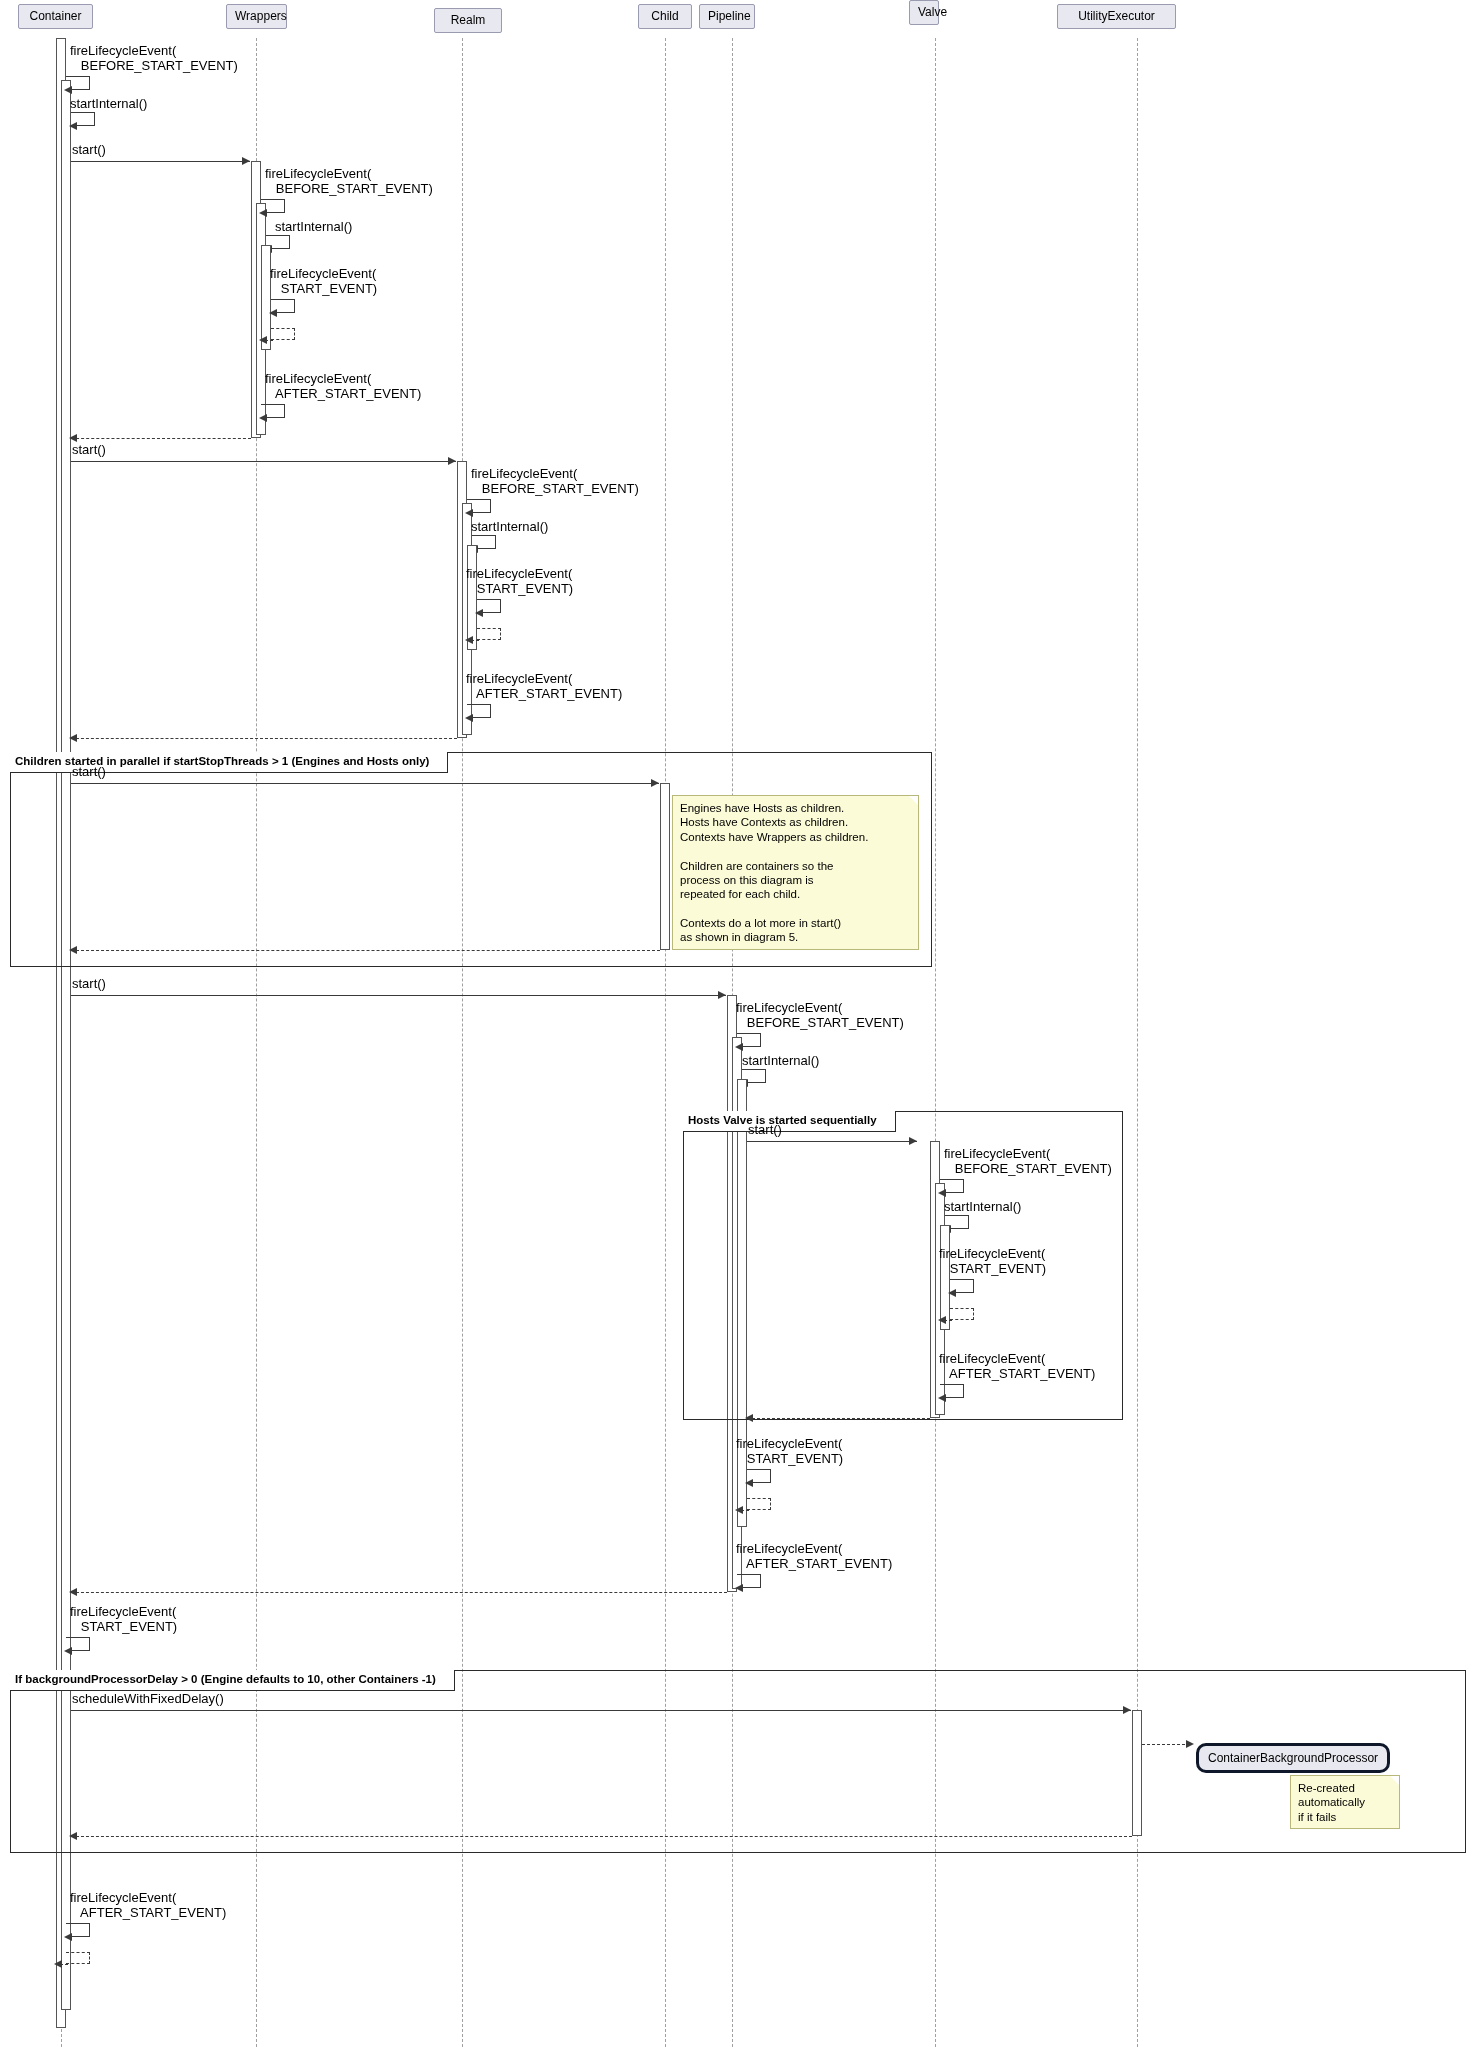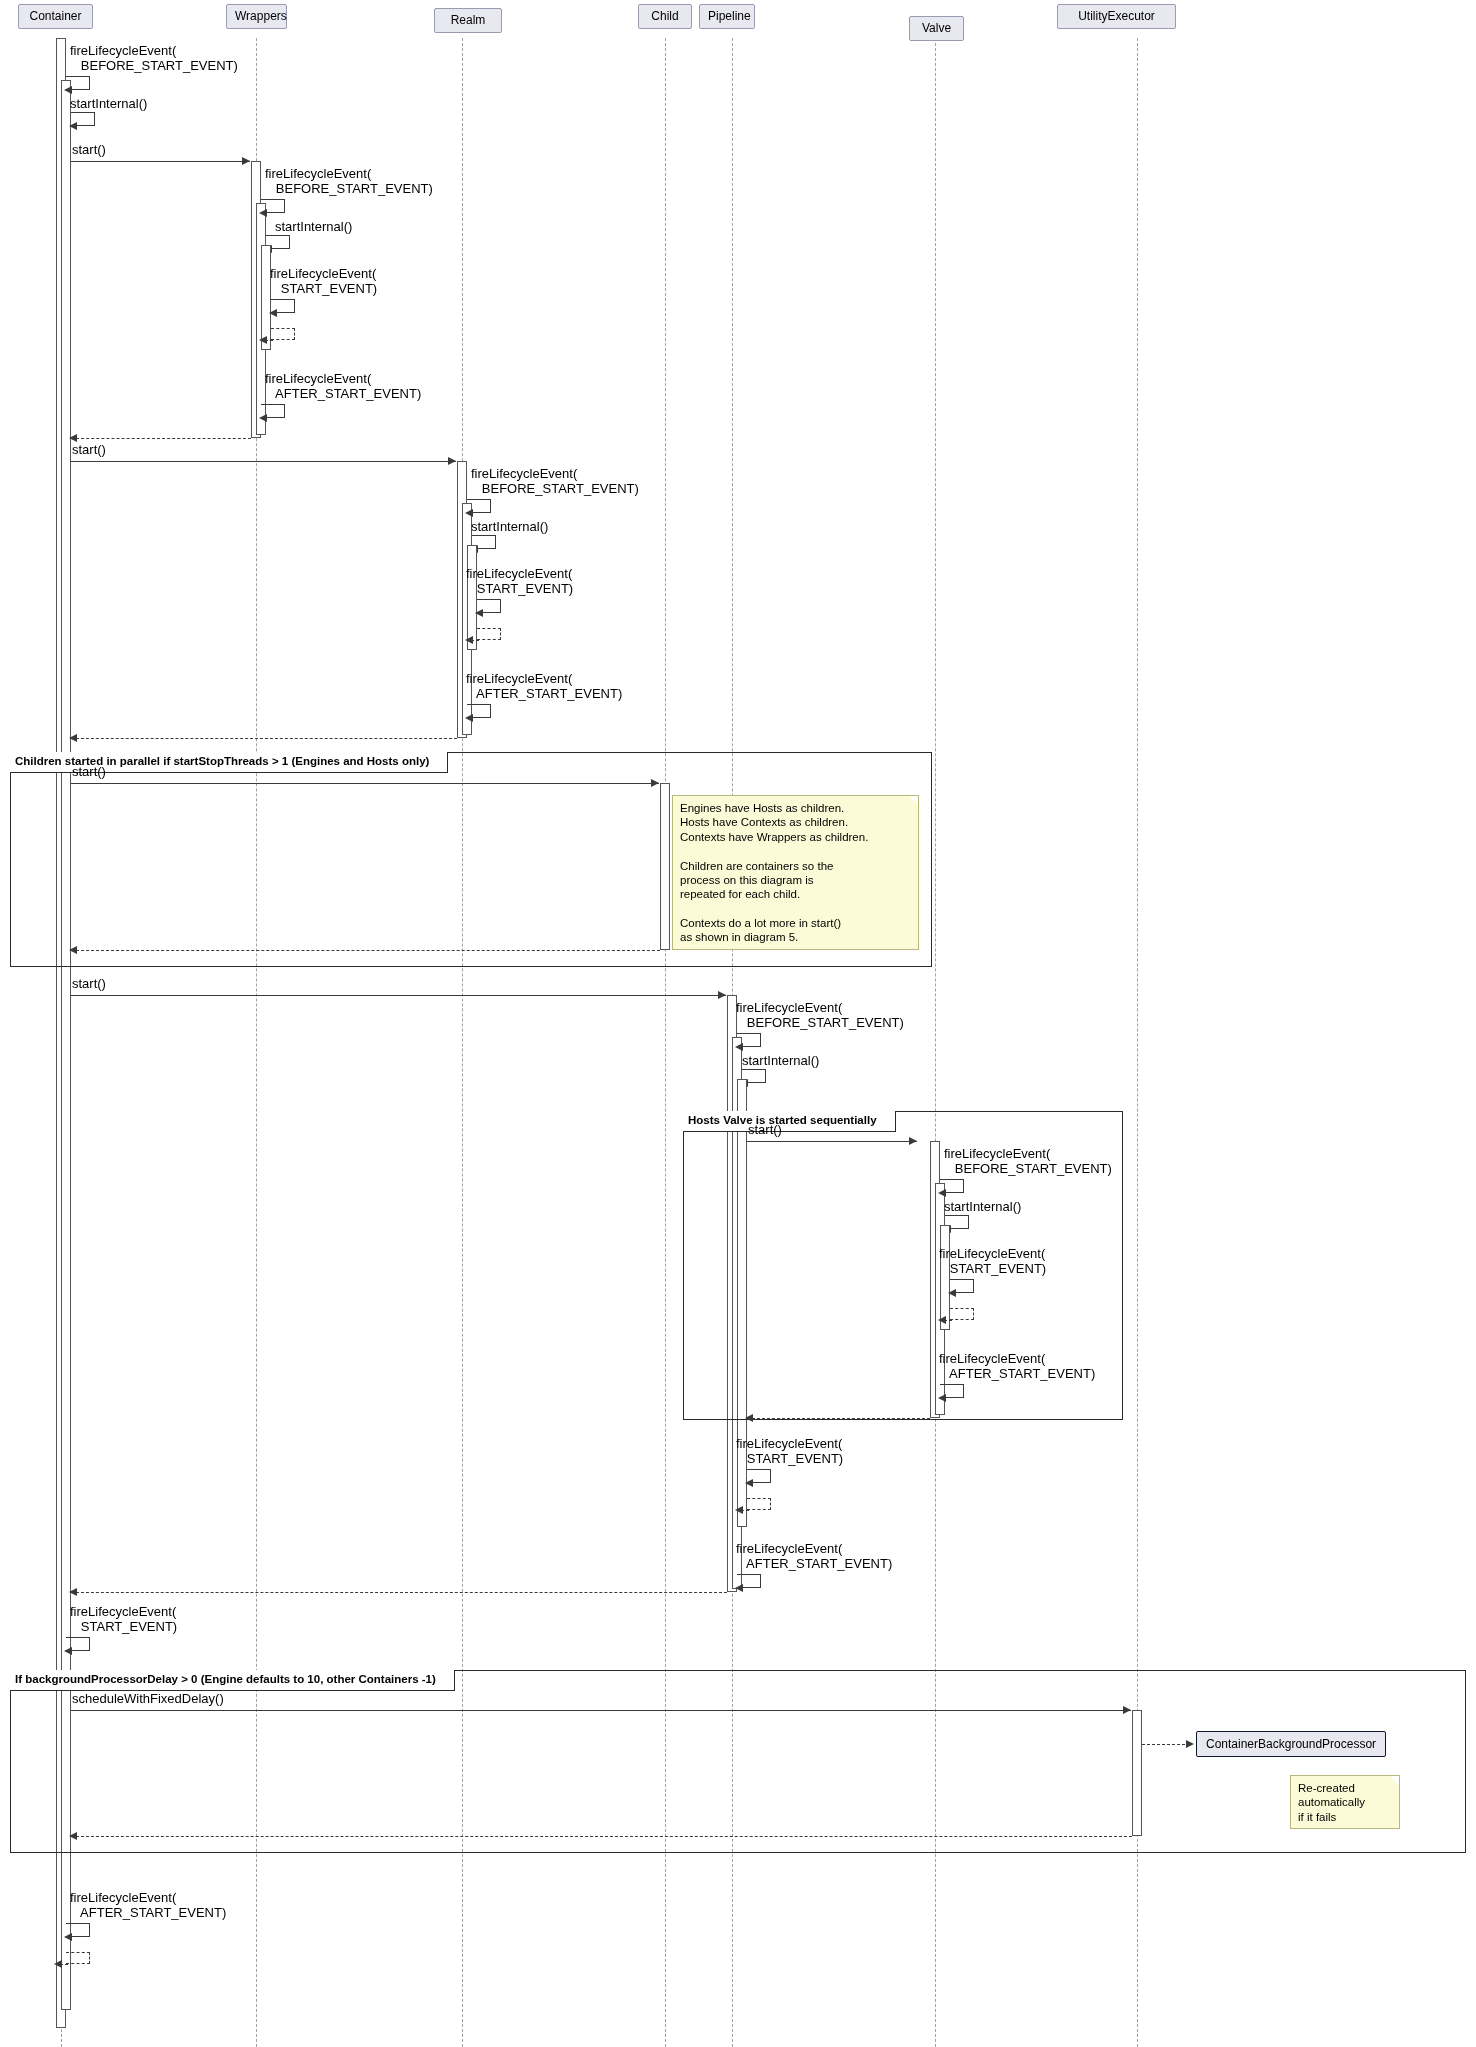--- a/index.html
+++ b/index.html
@@ -126,47 +126,48 @@
     top: 0;
     right: 0;
     width: 0;
     height: 0;
     border-top: 9px solid #ffffff;
     border-left: 9px solid transparent;
   }
   .obj-box {
     position: absolute;
     background: #e8e8f0;
-    border: 1px solid #0f172a;
-    border-radius: 2px;
+    border: 3px solid #0f172a;
+    border-radius: 10px;
     padding: 5px 9px;
     font-size: 12px;
     white-space: nowrap;
     box-sizing: border-box;
+    margin-top: 12px;
   }
 </style>
 </head>
 <body>
 
 <div id="diagram">
 
   <div class="lifeline" style="left:61px; top:38px; height:2009px;"></div>
   <div class="lifeline" style="left:256px; top:38px; height:2009px;"></div>
   <div class="lifeline" style="left:462px; top:38px; height:2009px;"></div>
   <div class="lifeline" style="left:665px; top:38px; height:2009px;"></div>
   <div class="lifeline" style="left:732px; top:38px; height:2009px;"></div>
   <div class="lifeline" style="left:935px; top:38px; height:2009px;"></div>
   <div class="lifeline" style="left:1137px; top:38px; height:2009px;"></div>
 
   <div class="participant" style="left:18px; top:4px; width:75px;"><span>Container</span></div>
   <div class="participant" style="left:226px; top:4px; width:61px;"><span>Wrappers</span></div>
   <div class="participant" style="left:434px; top:8px; width:68px;"><span>Realm</span></div>
   <div class="participant" style="left:638px; top:4px; width:54px;"><span>Child</span></div>
   <div class="participant" style="left:699px; top:4px; width:56px;"><span>Pipeline</span></div>
-  <div class="participant" style="left:909px; top:16px; width:55px;"><span>Valve</span></div>
+  <div class="participant" style="left:909px; top:0; width:30px;"><span>Valve</span></div>
   <div class="participant" style="left:1057px; top:4px; width:119px;"><span>UtilityExecutor</span></div>
 
   <div class="activation" style="left:56px; top:38px; width:10px; height:1990px;"></div>
   <div class="activation" style="left:61px; top:80px; width:10px; height:1930px;"></div>
 
   <div class="msg-label" style="left:70px; top:44px;">fireLifecycleEvent(
    BEFORE_START_EVENT)</div>
   <div class="selfcall" style="left:66px; top:76px; width:24px; height:14px; border-left:none;"></div>
   <div class="arrowhead left" style="left:64px; top:86px;"></div>
 

